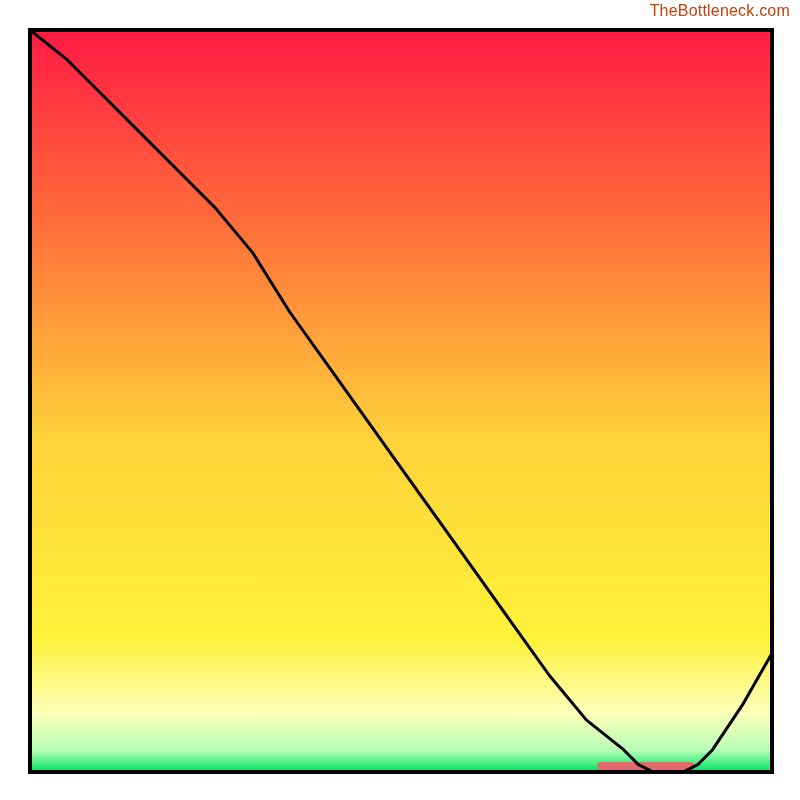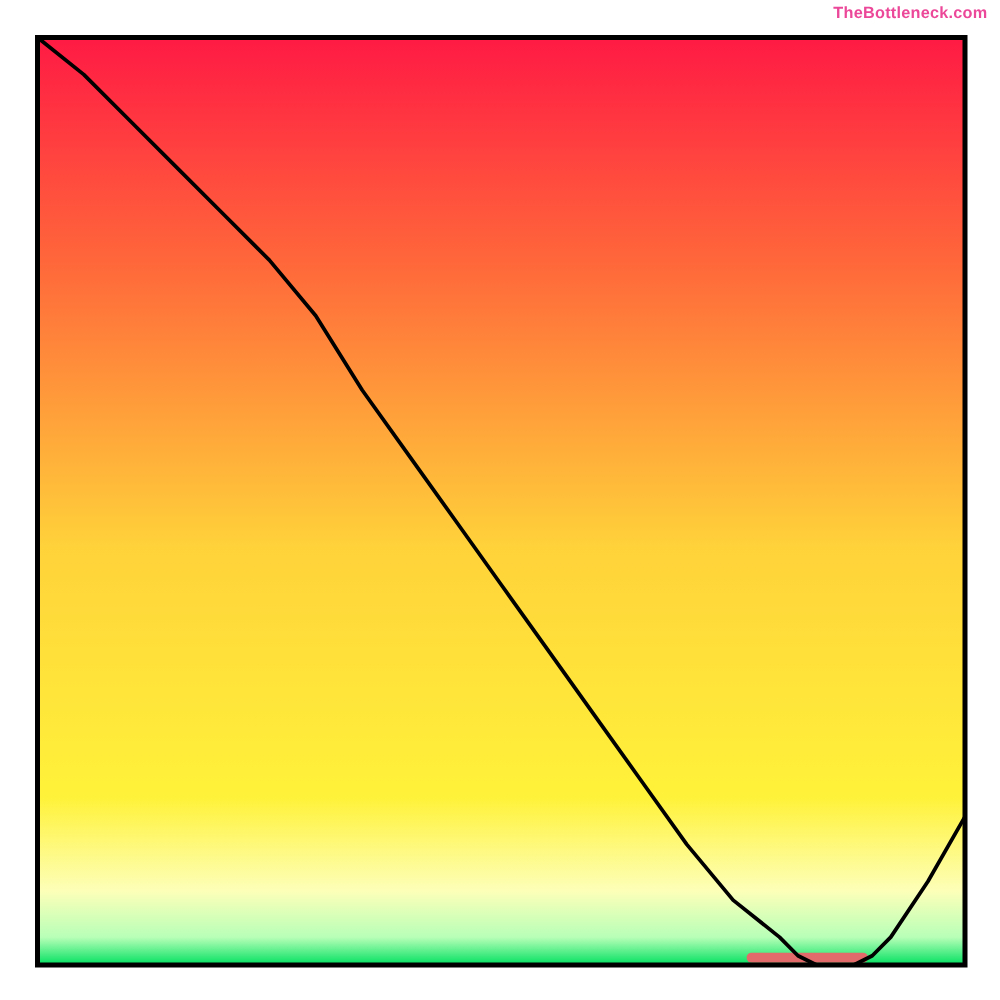--- a/index.html
+++ b/index.html
@@ -13,23 +13,23 @@
   }
   #wrap {
     position: relative;
     width: 800px;
     height: 800px;
   }
   .watermark {
     position: absolute;
     top: 2px;
     right: 10px;
-    font-size: 13px;
-    font-weight: 700;
-    color: #ec4899;
+    font-size: 16px;
+    font-weight: 400;
+    color: #c2410c;
     letter-spacing: 0.2px;
   }
   svg {
     display: block;
   }
 </style>
 </head>
 <body>
 <div id="wrap">
   <div class="watermark">TheBottleneck.com</div>

